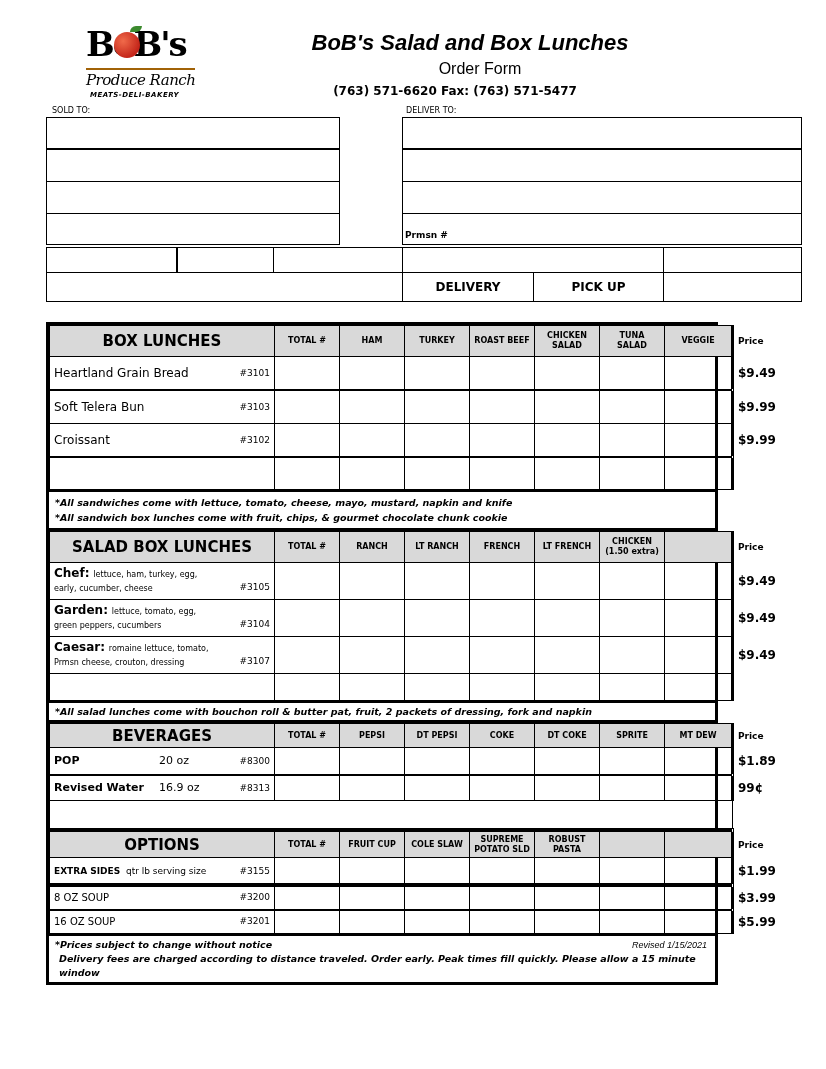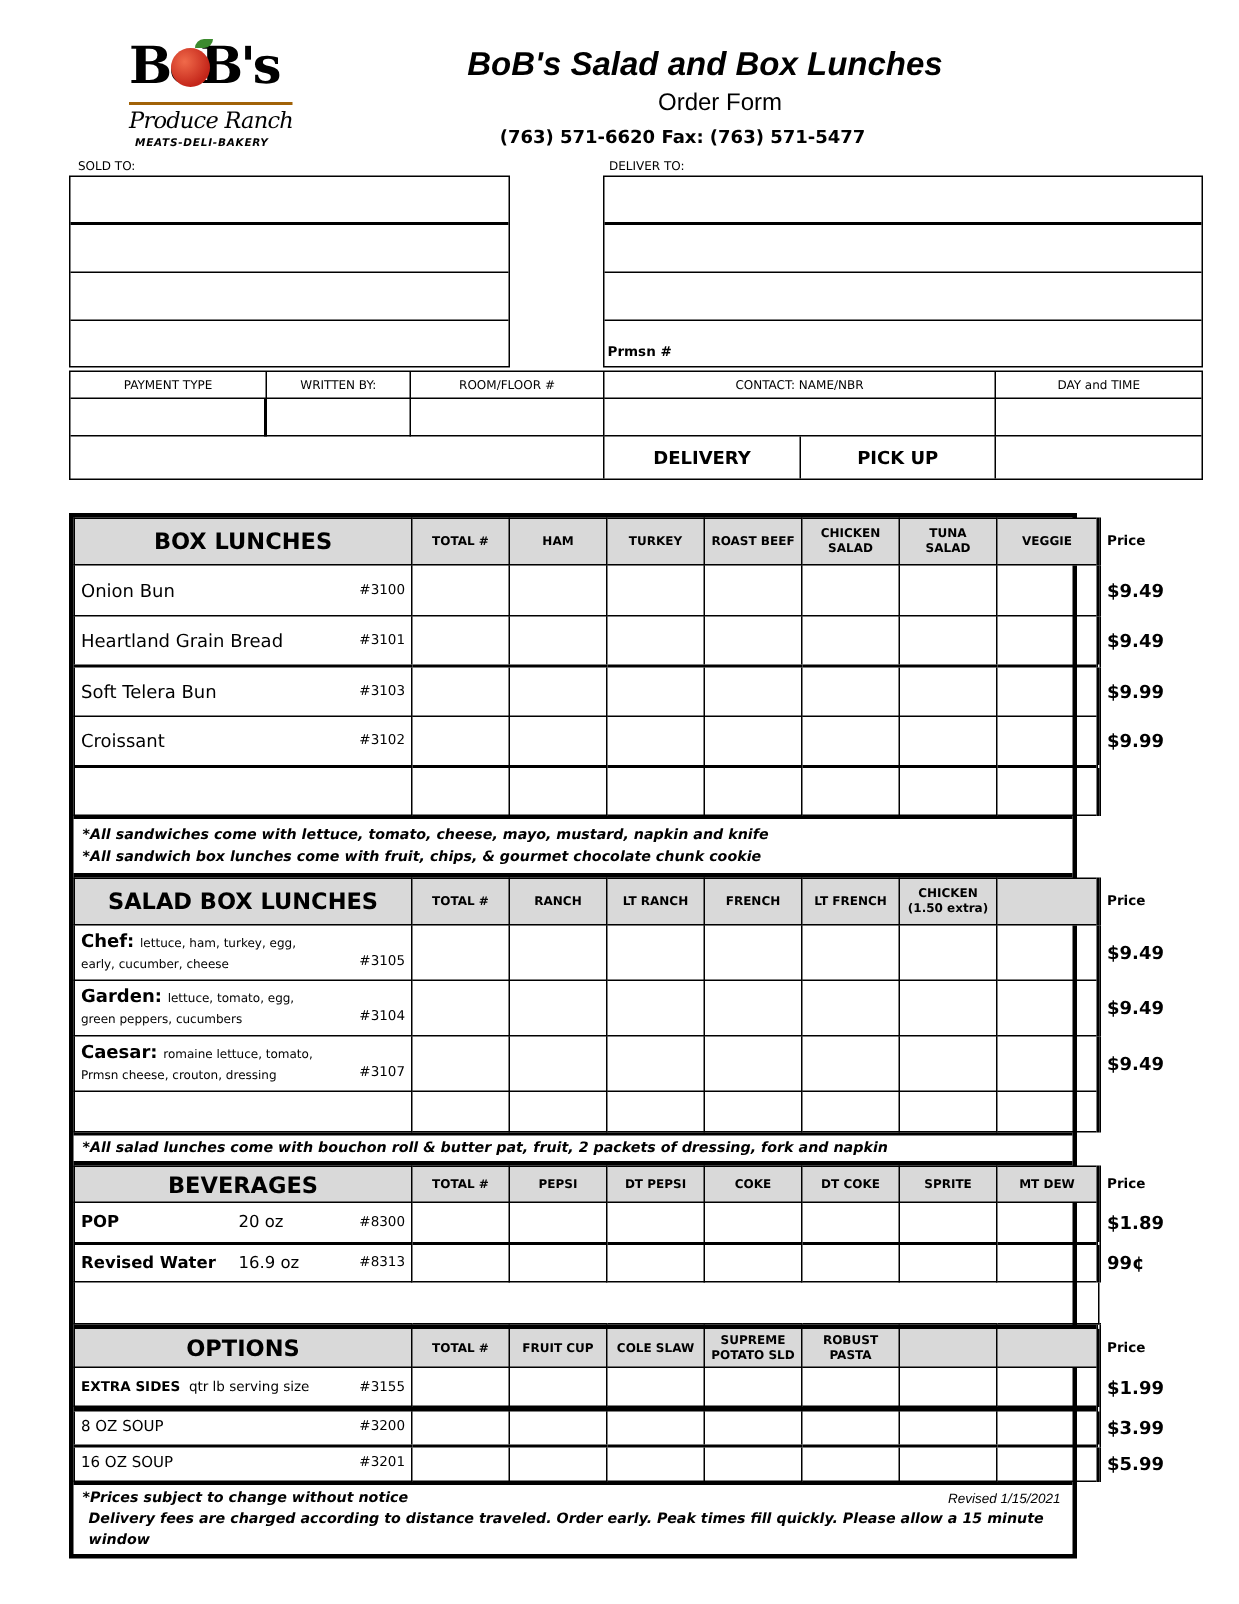--- a/index.html
+++ b/index.html
@@ -28,21 +28,21 @@
   .phone-label { position: absolute; left: 2px; bottom: 6px; font-size: 9px; font-weight: bold; }
 
   
   .info { position: absolute; left: 46px; top: 247px; width: 756px; border: 1.5px solid #000; }
   .info-row { display: flex; }
   .info-cell { border-right: 1px solid #000; border-bottom: 1px solid #000; font-size: 8px; text-align: center; display: flex; align-items: center; justify-content: center; }
   .info-cell:last-child { border-right: none; }
   .info-cell.big { font-size: 12px; font-weight: bold; }
 
   
-  .order { position: absolute; left: 46px; top: 322px; width: 672px; border: 3px solid #000; margin-top: 20px; }
+  .order { position: absolute; left: 46px; top: 322px; width: 672px; border: 3px solid #000; }
   table.grid { border-collapse: collapse; width: 100%; table-layout: fixed; }
   table.grid td { border: 1px solid #000; padding: 0 4px; font-size: 8px; vertical-align: middle; }
   table.grid tr.hdr td { background: #d9d9d9; font-weight: bold; text-align: center; font-size: 8px; line-height: 10px; }
   table.grid tr.hdr td.sec { font-size: 15px; font-weight: bold; }
   table.grid td.price { text-align: center; font-weight: bold; font-size: 12px; border-left: 3px double #000; }
   table.grid td.name { font-size: 12px; }
   table.grid td.name .code { float: right; font-size: 9px; }
   table.grid td.name small { font-size: 8px; }
   table.grid td.name b { font-size: 12px; }
   table.grid tr.thick-top td { border-top: 2px solid #000; }
@@ -77,27 +77,20 @@
 <div class="addr-box" style="left:402px; top:117px; width:400px; height:128px;">
   <div class="line thick"></div>
   <div class="line"></div>
   <div class="line"></div>
   <div class="line">
     <span class="phone-label">Prmsn #</span>
   </div>
 </div>
 
 <div class="info">
-  <div class="info-row" style="height:18px;">
-    <div class="info-cell" style="width:131px;">PAYMENT TYPE</div>
-    <div class="info-cell" style="width:96px;">WRITTEN BY:</div>
-    <div class="info-cell" style="width:129px;">ROOM/FLOOR #</div>
-    <div class="info-cell" style="width:261px;">CONTACT: NAME/NBR</div>
-    <div class="info-cell" style="flex:1;">DAY and TIME</div>
-  </div>
   <div class="info-row" style="height:25px;">
     <div class="info-cell" style="width:131px; border-right-width:2px;"></div>
     <div class="info-cell" style="width:96px;"></div>
     <div class="info-cell" style="width:129px;"></div>
     <div class="info-cell" style="width:261px;"></div>
     <div class="info-cell" style="flex:1;"></div>
   </div>
   <div class="info-row" style="height:28px;">
     <div class="info-cell" style="width:356px; border-bottom:none;"></div>
     <div class="info-cell big" style="width:131px; border-bottom:none;">DELIVERY</div>
@@ -124,31 +117,20 @@
       <td class="sec">BOX LUNCHES</td>
       <td>TOTAL #</td>
       <td>HAM</td>
       <td>TURKEY</td>
       <td>ROAST BEEF</td>
       <td>CHICKEN SALAD</td>
       <td>TUNA SALAD</td>
       <td>VEGGIE</td>
       <td class="price" style="font-size:9px;">Price</td>
     </tr>
-    <tr style="height:34px;">
-      <td class="name"><span>Onion Bun</span><span class="code" style="margin-top:2px;">#3100</span></td>
-      <td></td>
-          <td></td>
-          <td></td>
-          <td></td>
-          <td></td>
-          <td></td>
-          <td></td>
-      <td class="price">$9.49</td>
-    </tr>
     <tr style="height:33px;">
       <td class="name"><span>Heartland Grain Bread</span><span class="code" style="margin-top:2px;">#3101</span></td>
       <td></td>
           <td></td>
           <td></td>
           <td></td>
           <td></td>
           <td></td>
           <td></td>
       <td class="price">$9.49</td>

